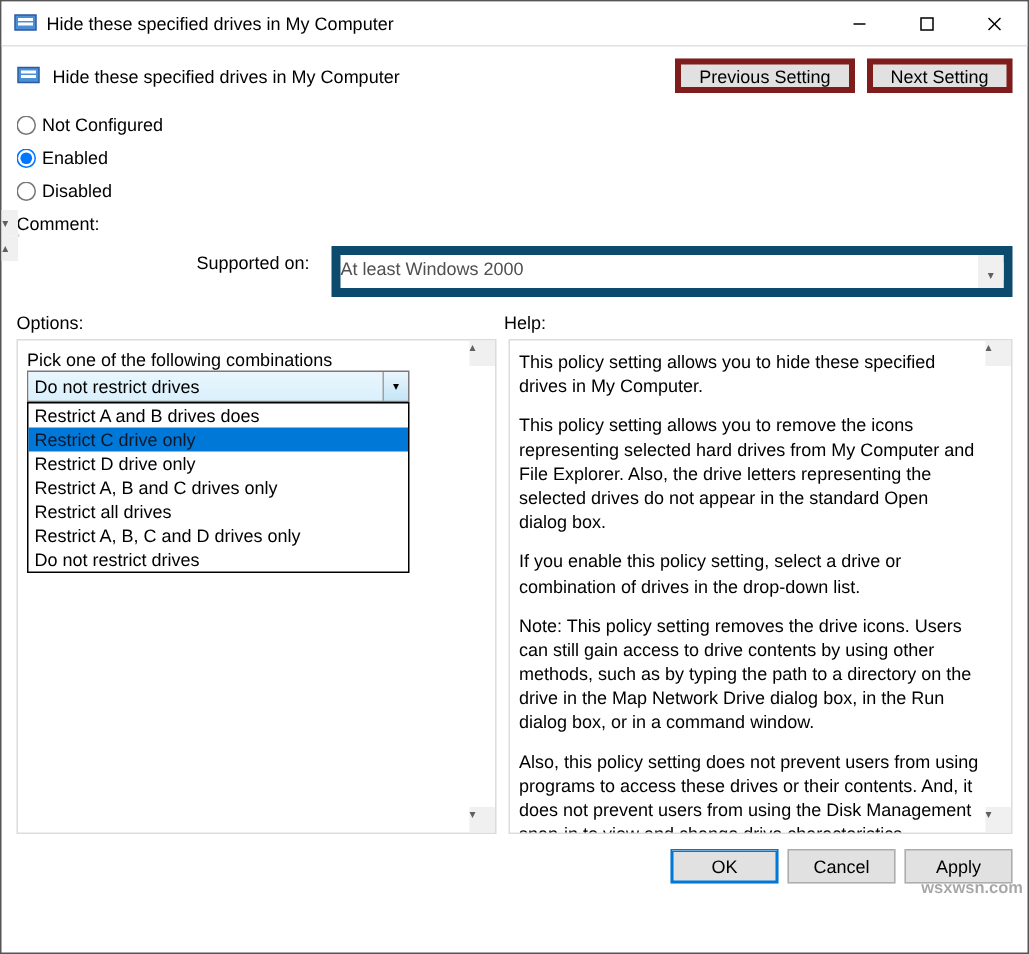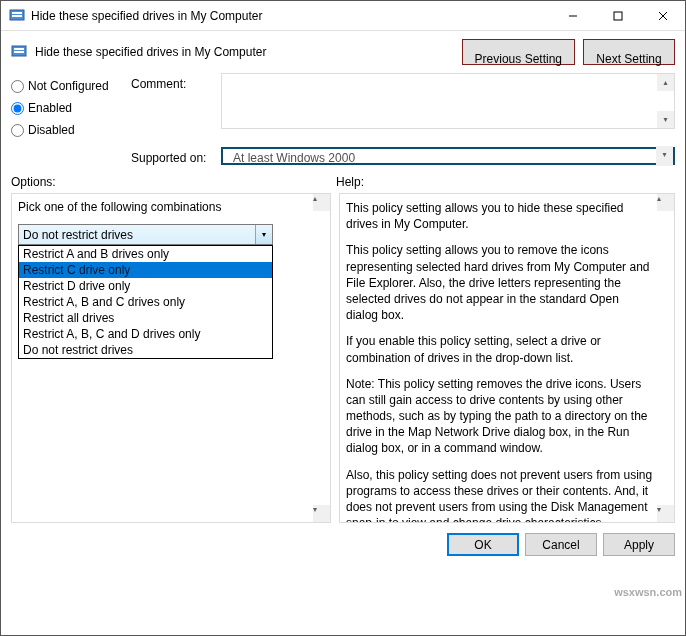--- a/index.html
+++ b/index.html
@@ -42,31 +42,31 @@
     padding: 8px 10px;
     gap:8px;
   }
   .header-row .icon {
     width:16px;height:16px;display:inline-flex;align-items:center;justify-content:center;
   }
   .header-row .title-text { flex:1; }
   .header-row .navbtn {
     min-width: 92px;
     height: 23px;
-    border: 1px solid #7f1d1d;
+    border: 4px solid #7f1d1d;
     background: #e1e1e1;
     font-size: 12px;
-    padding: 12px 12px;
+    padding: 0 12px;
     cursor: default;
   }
 
   .form-area {
     padding: 0 10px 6px 10px;
   }
-  .row { display:flex; align-items:flex-start; margin-bottom:4px; }
+  .row { display:flex; align-items:flex-start; margin-bottom:4px;flex-direction:column; }
   .radios { width: 120px; padding-top: 2px; }
   .radios label { display:flex; align-items:center; height:22px; gap:4px; }
   .radios input[type=radio] { margin:0; }
 
   .lbl-col { width: 90px; padding-top:4px; }
   .comment-box {
     flex:1;
     height: 56px;
     border: 1px solid #dcdcdc;
     background:#fff;
@@ -77,25 +77,25 @@
     background:#f0f0f0;
     display:flex;align-items:center;justify-content:center;
     font-size:8px; color:#606060;
   }
   .fake-scroll-up { top:0; }
   .fake-scroll-down { bottom:0; }
 
   .supported-row { display:flex; margin-top:6px; }
   .supported-box {
     flex:1;
-    height: 18px;
-    border: 2px solid #0c4a6e;
+    height: 34px;
+    border: 6px solid #0c4a6e;
     background:#fff;
     position:relative;
-    padding: 2px 20px 2px 10px;
+    padding: 2px 20px 2px 0;
     color:#505050;
   }
 
   .section-labels {
     display:flex;
     padding: 4px 10px 4px 10px;
   }
   .section-labels .left { width: 325px; }
   .section-labels .right { flex:1; }
 
@@ -112,21 +112,21 @@
     overflow:hidden;
   }
   .panel.left { width: 320px; padding:6px; }
   .panel.right { flex:1; padding:6px 20px 6px 6px; line-height:1.35; }
   .panel.right p { margin:0 0 10px 0; }
 
   .panel .fake-scroll-up, .panel .fake-scroll-down { }
   .panel.left .fake-scroll-up, .panel.left .fake-scroll-down { display:block; }
   .panel.right .fake-scroll-up, .panel.right .fake-scroll-down { display:block; }
 
-  .combo-label { margin-bottom:10px; }
+  .combo-label { }
   .combo {
     width: 255px;
     height: 21px;
     border: 1px solid #7a7a7a;
     display:flex;
     align-items:center;
     background: linear-gradient(#eaf6fd,#d9f0fc);
     position:relative;
   }
   .combo .sel {
@@ -274,21 +274,21 @@
   <div class="right">Help:</div>
 </div>
 
 <div class="panels">
   <div class="panel left">
     <div class="combo-label">Pick one of the following combinations</div>
     <div class="combo">
       <div class="sel">Do not restrict drives</div>
       <div class="btn">▾</div>
       <div class="dropdown-list" id="dropdown-list">
-          <div class="item">Restrict A and B drives only</div>
+          <div class="item">Restrict A and B drives does</div>
           <div class="item highlight">Restrict C drive only</div>
           <div class="item">Restrict D drive only</div>
           <div class="item">Restrict A, B and C drives only</div>
           <div class="item">Restrict all drives</div>
           <div class="item">Restrict A, B, C and D drives only</div>
           <div class="item">Do not restrict drives</div>
         </div>
     </div>
     <div class="fake-scroll-up">▴</div>
     <div class="fake-scroll-down">▾</div>

